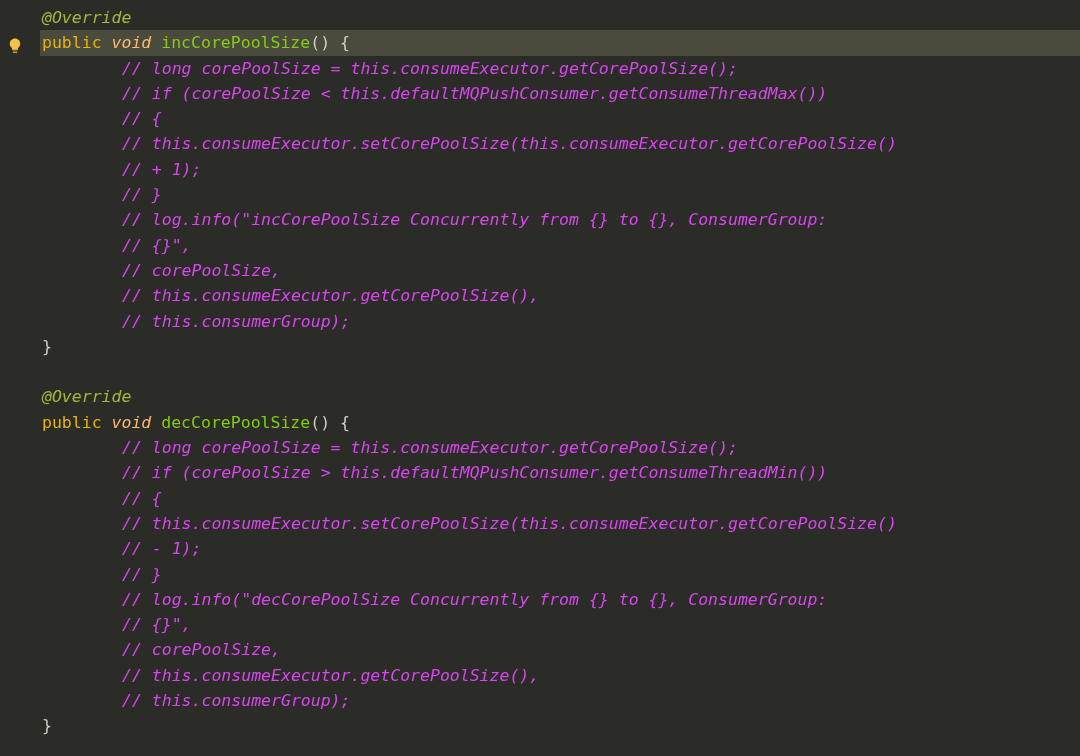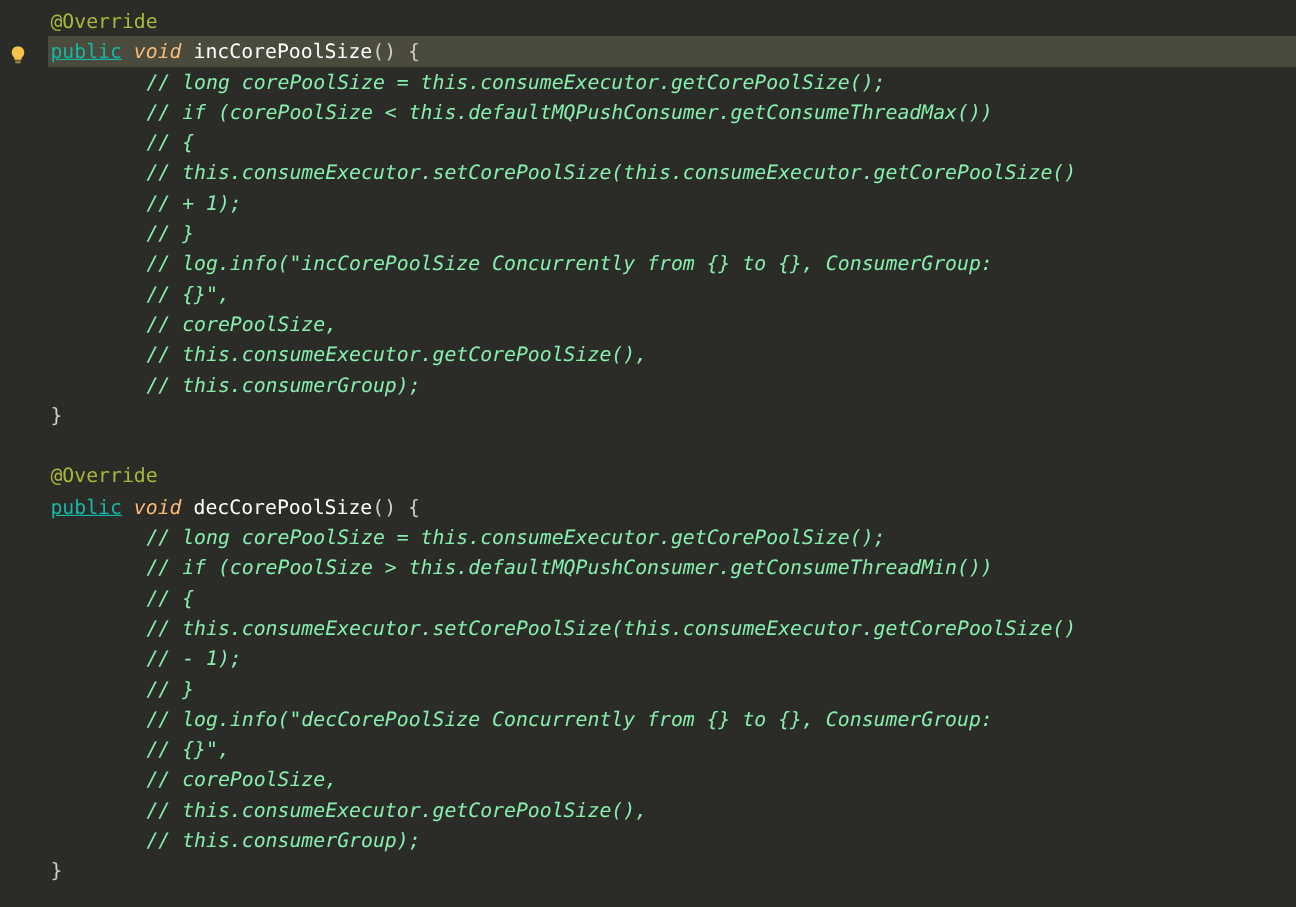--- a/index.html
+++ b/index.html
@@ -32,27 +32,27 @@
     padding-left: 40px;
     white-space: pre;
   }
   .line {
     height: 25.3px;
     padding-left: 2px;
   }
   .line.hl {
     background: #4a4a3d;
   }
-  .c-annotation { color: #a9b839; }
-  .c-keyword { color: #14b8a6; text-decoration: underline; }
+  .c-annotation { color: #a9b839; font-style: italic; }
+  .c-keyword { color: #eab308; }
   .c-type { color: #fdba74; font-style: italic; }
-  .c-method { color: #ffffff; margin-top: 16px; }
+  .c-method { color: #84cc16; margin-top: 16px; }
   .c-brace { color: #d0cec2; }
   .c-paren { color: #d0cec2; }
-  .c-comment { color: #86efac; font-style: italic; }
+  .c-comment { color: #d946ef; font-style: italic; }
   .indent2 { padding-left: 82px; }
 </style>
 </head>
 <body>
 
 <div class="editor">
   <div class="gutter">
     <span class="bulb">
       <svg width="18" height="18" viewBox="0 0 24 24">
         <path fill="#f2c24b" d="M9 21h6v-1H9v1zm3-19C8.1 2 5 5.1 5 9c0 2.4 1.2 4.5 3 5.7V17h8v-2.3c1.8-1.2 3-3.3 3-5.7 0-3.9-3.1-7-7-7z"></path>

